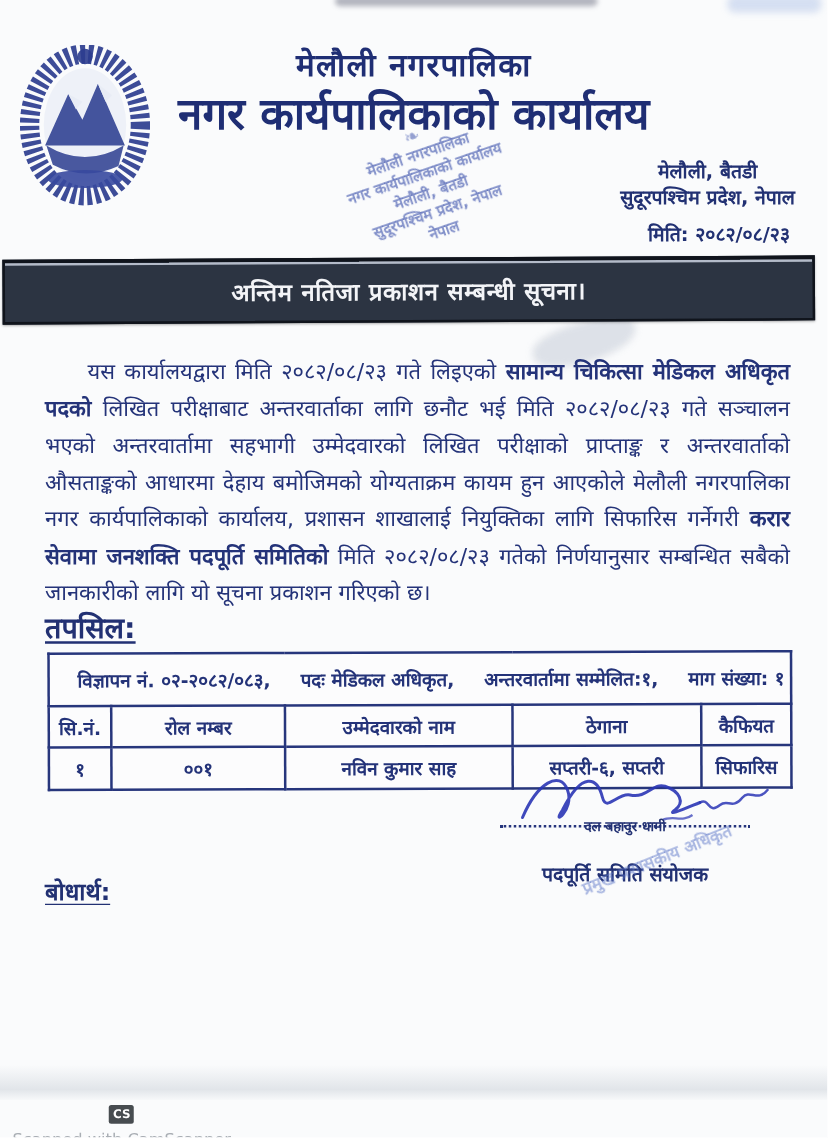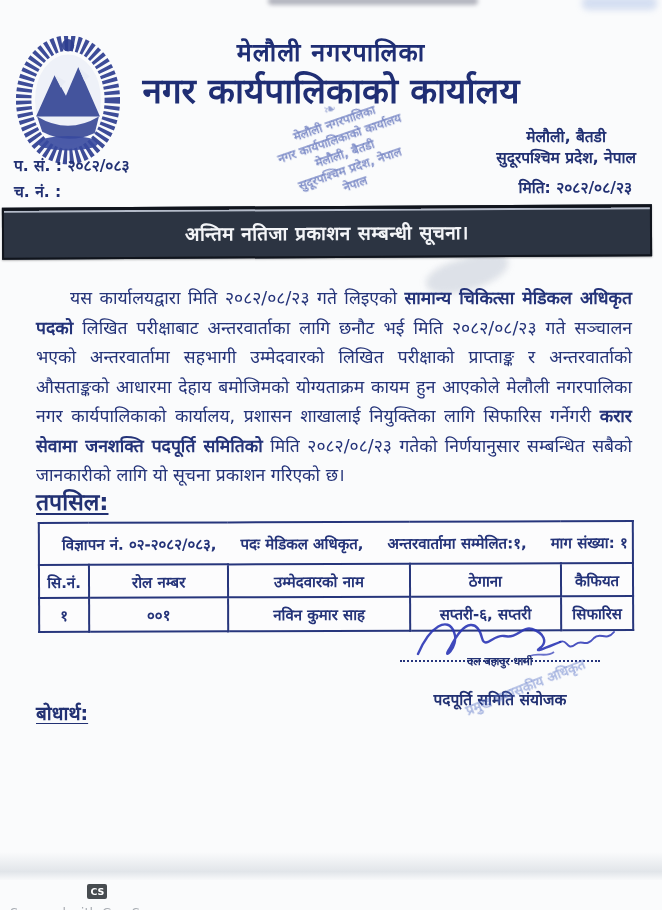--- a/index.html
+++ b/index.html
@@ -111,24 +111,20 @@
     <div class="s1">मेलौली, बैतडी</div>
     <div class="s1">सुदूरपश्चिम प्रदेश, नेपाल</div>
     <div class="s1">नेपाल</div>
   </div>
 
   <div class="addr">
     <div>मेलौली, बैतडी</div>
     <div>सुदूरपश्चिम प्रदेश, नेपाल</div>
   </div>
   <div class="date-line">मिति: २०८२/०८/२३</div>
-  <div class="refs">
-    <div>प. सं. : २०८२/०८३</div>
-    <div>च. नं. :</div>
-  </div>
 
   <div class="banner">
     <span class="banner-text">अन्तिम नतिजा प्रकाशन सम्बन्धी सूचना।</span>
   </div>
 
   <div class="para">
     <span>यस कार्यालयद्वारा मिति २०८२/०८/२३ गते लिइएको </span><b>सामान्य चिकित्सा मेडिकल अधिकृत पदको</b><span> लिखित परीक्षाबाट अन्तरवार्ताका लागि छनौट भई मिति २०८२/०८/२३ गते सञ्चालन भएको अन्तरवार्तामा सहभागी उम्मेदवारको लिखित परीक्षाको प्राप्ताङ्क र अन्तरवार्ताको औसताङ्कको आधारमा देहाय बमोजिमको योग्यताक्रम कायम हुन आएकोले मेलौली नगरपालिका नगर कार्यपालिकाको कार्यालय, प्रशासन शाखालाई नियुक्तिका लागि सिफारिस गर्नेगरी </span><b>करार सेवामा जनशक्ति पदपूर्ति समितिको</b><span> मिति २०८२/०८/२३ गतेको निर्णयानुसार सम्बन्धित सबैको जानकारीको लागि यो सूचना प्रकाशन गरिएको छ।</span>
   </div>
 
   <div class="tapasil">तपसिल:</div>

